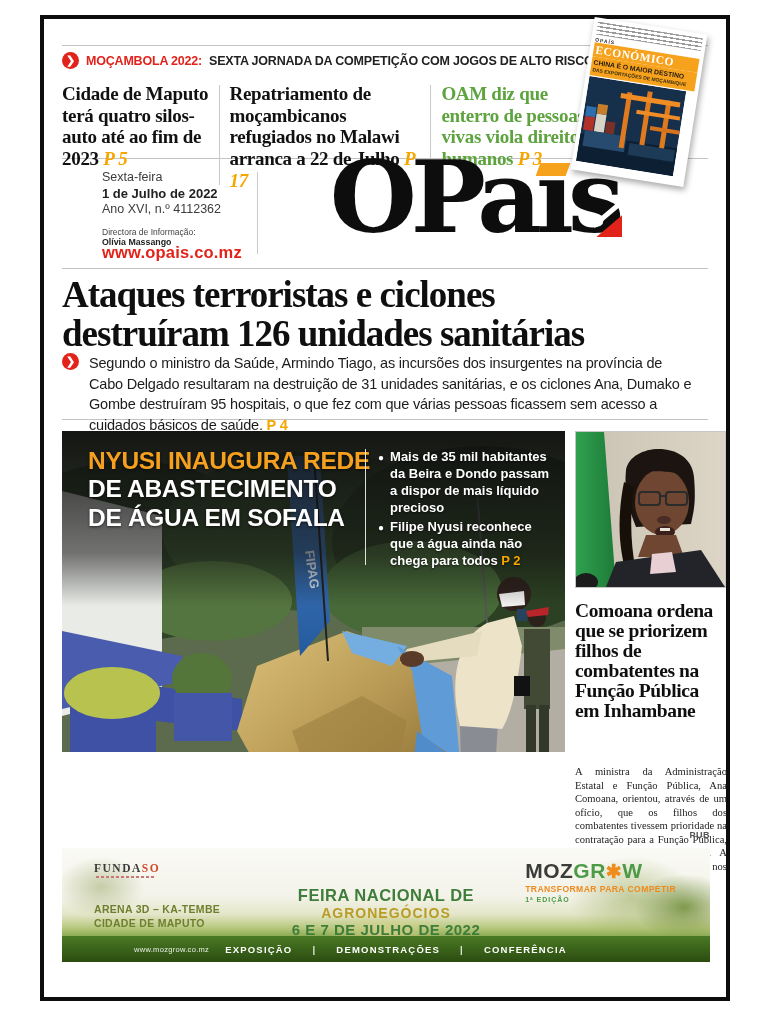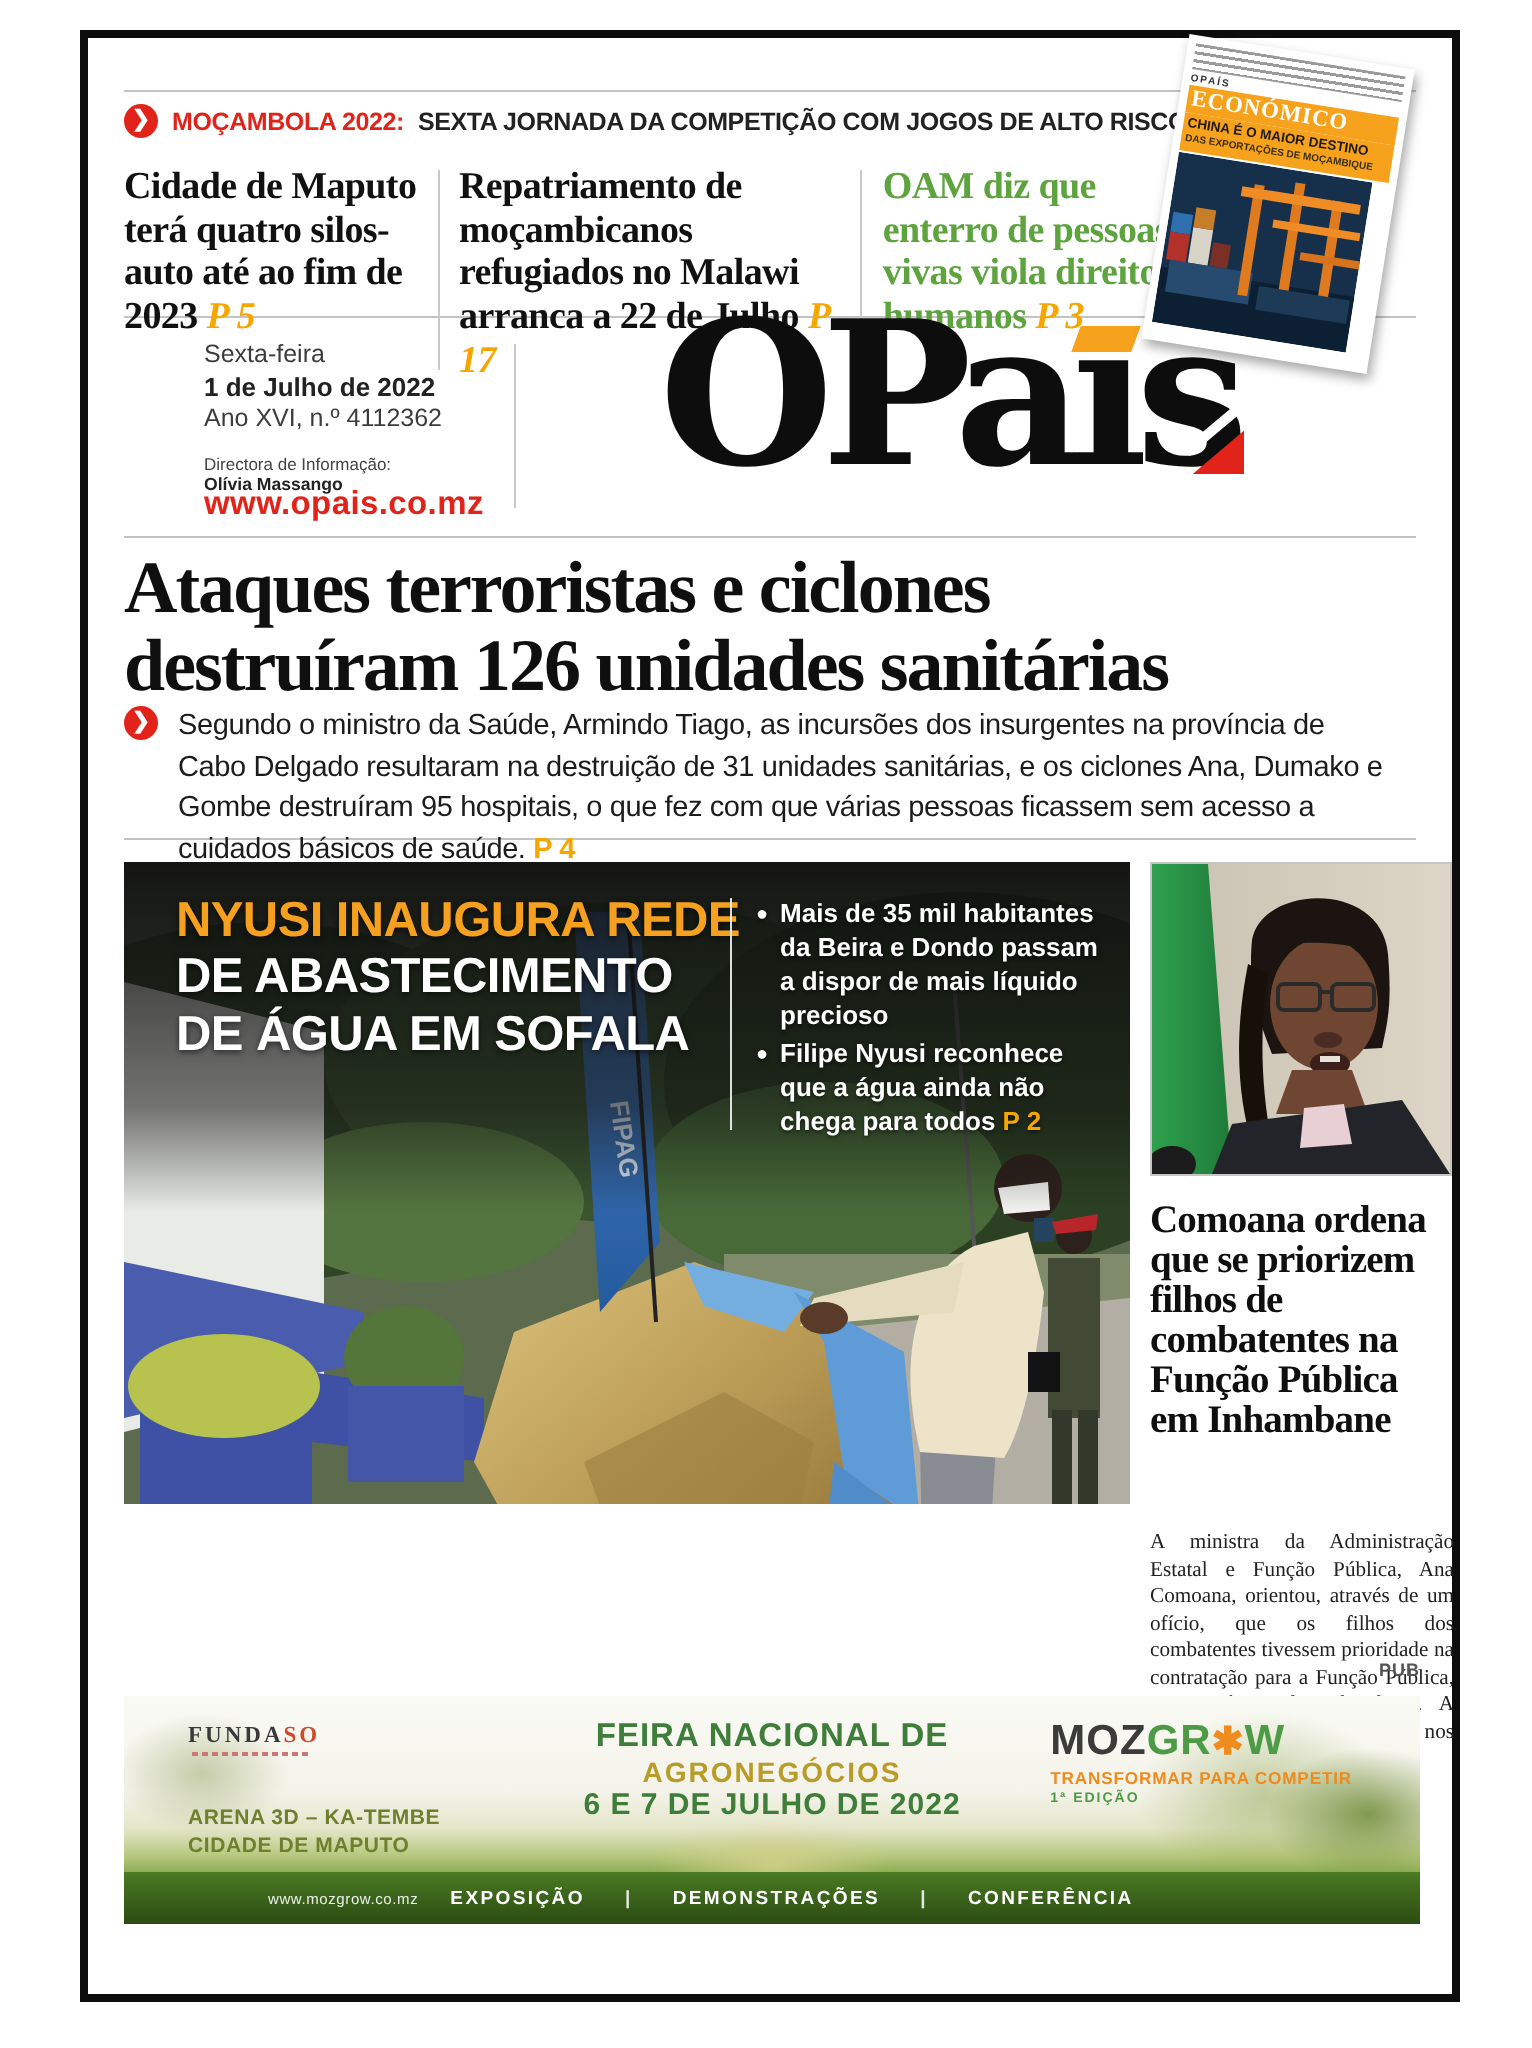--- a/index.html
+++ b/index.html
@@ -69,21 +69,21 @@
       radial-gradient(90px 60px at 88% 44%, rgba(150,170,90,.55), transparent 70%),
       radial-gradient(60px 42px at 6% 34%, rgba(150,165,100,.5), transparent 72%),
       radial-gradient(80px 30px at 50% 74%, rgba(215,210,140,.8), transparent 75%),
       linear-gradient(#fafaf5 0%,#f4f3ea 42%,#e4e6c9 58%,#b7c87e 70%,#7da245 80%,#527d27 92%,#3f671c 100%);}
   #ad-left{position:absolute;left:32px;top:14px;}
   .fundaso{font-family:"Liberation Serif",serif;font-weight:bold;font-size:11.5px;letter-spacing:1.5px;color:#3a3a3a;}
   .fundaso .so{color:#d0492c;}
   .fundaso-sub{width:58px;height:2px;margin:2px 0 0 2px;background:repeating-linear-gradient(90deg,#c77 0 3px,transparent 3px 5px);}
   .venue{margin-top:24px;font-size:10.5px;font-weight:bold;color:#6f7f2e;line-height:1.35;letter-spacing:.3px;}
   #ad-center{position:absolute;left:50%;top:11px;transform:translateX(-50%);text-align:center;white-space:nowrap;}
-  #ad-center .f1{font-size:16.5px;font-weight:bold;color:#3f7d3a;letter-spacing:.5px;}
+  #ad-center .f1{font-size:16.5px;font-weight:bold;color:#3f7d3a;letter-spacing:.5px;margin-top:27px;}
   #ad-center .f2{font-size:14px;font-weight:900;color:#b99b27;letter-spacing:1px;line-height:1.15;}
   #ad-center .f3{font-size:15px;font-weight:bold;color:#3f7d3a;letter-spacing:.5px;}
   #ad-right{position:absolute;right:34px;top:12px;}
   .mozgrow{font-size:21px;font-weight:900;letter-spacing:.5px;line-height:1;}
   .mozgrow .moz{color:#3b3b3a;margin-top:32px;} .mozgrow .gr{color:#4e9b47;} .mozgrow .o{color:#f08c1e;font-size:19px;} .mozgrow .w{color:#4e9b47;}
   .moz-tag{margin-top:3px;font-size:8.6px;font-weight:bold;color:#ef8a1d;letter-spacing:.4px;}
   .moz-ed{margin-top:2px;font-size:7px;font-weight:bold;color:#4e9b47;letter-spacing:1px;}
   #ad-footer{position:absolute;left:0;right:0;bottom:0;height:26px;background:linear-gradient(#4a7a23,#2b4c11);display:flex;align-items:center;color:#fff;padding-left:20px;}
   #ad-footer .url{position:absolute;left:72px;font-size:7.5px;opacity:.9;letter-spacing:.3px;}
   #ad-footer .nav{margin:0 auto;display:flex;align-items:center;font-size:9.5px;font-weight:bold;letter-spacing:1.2px;}

